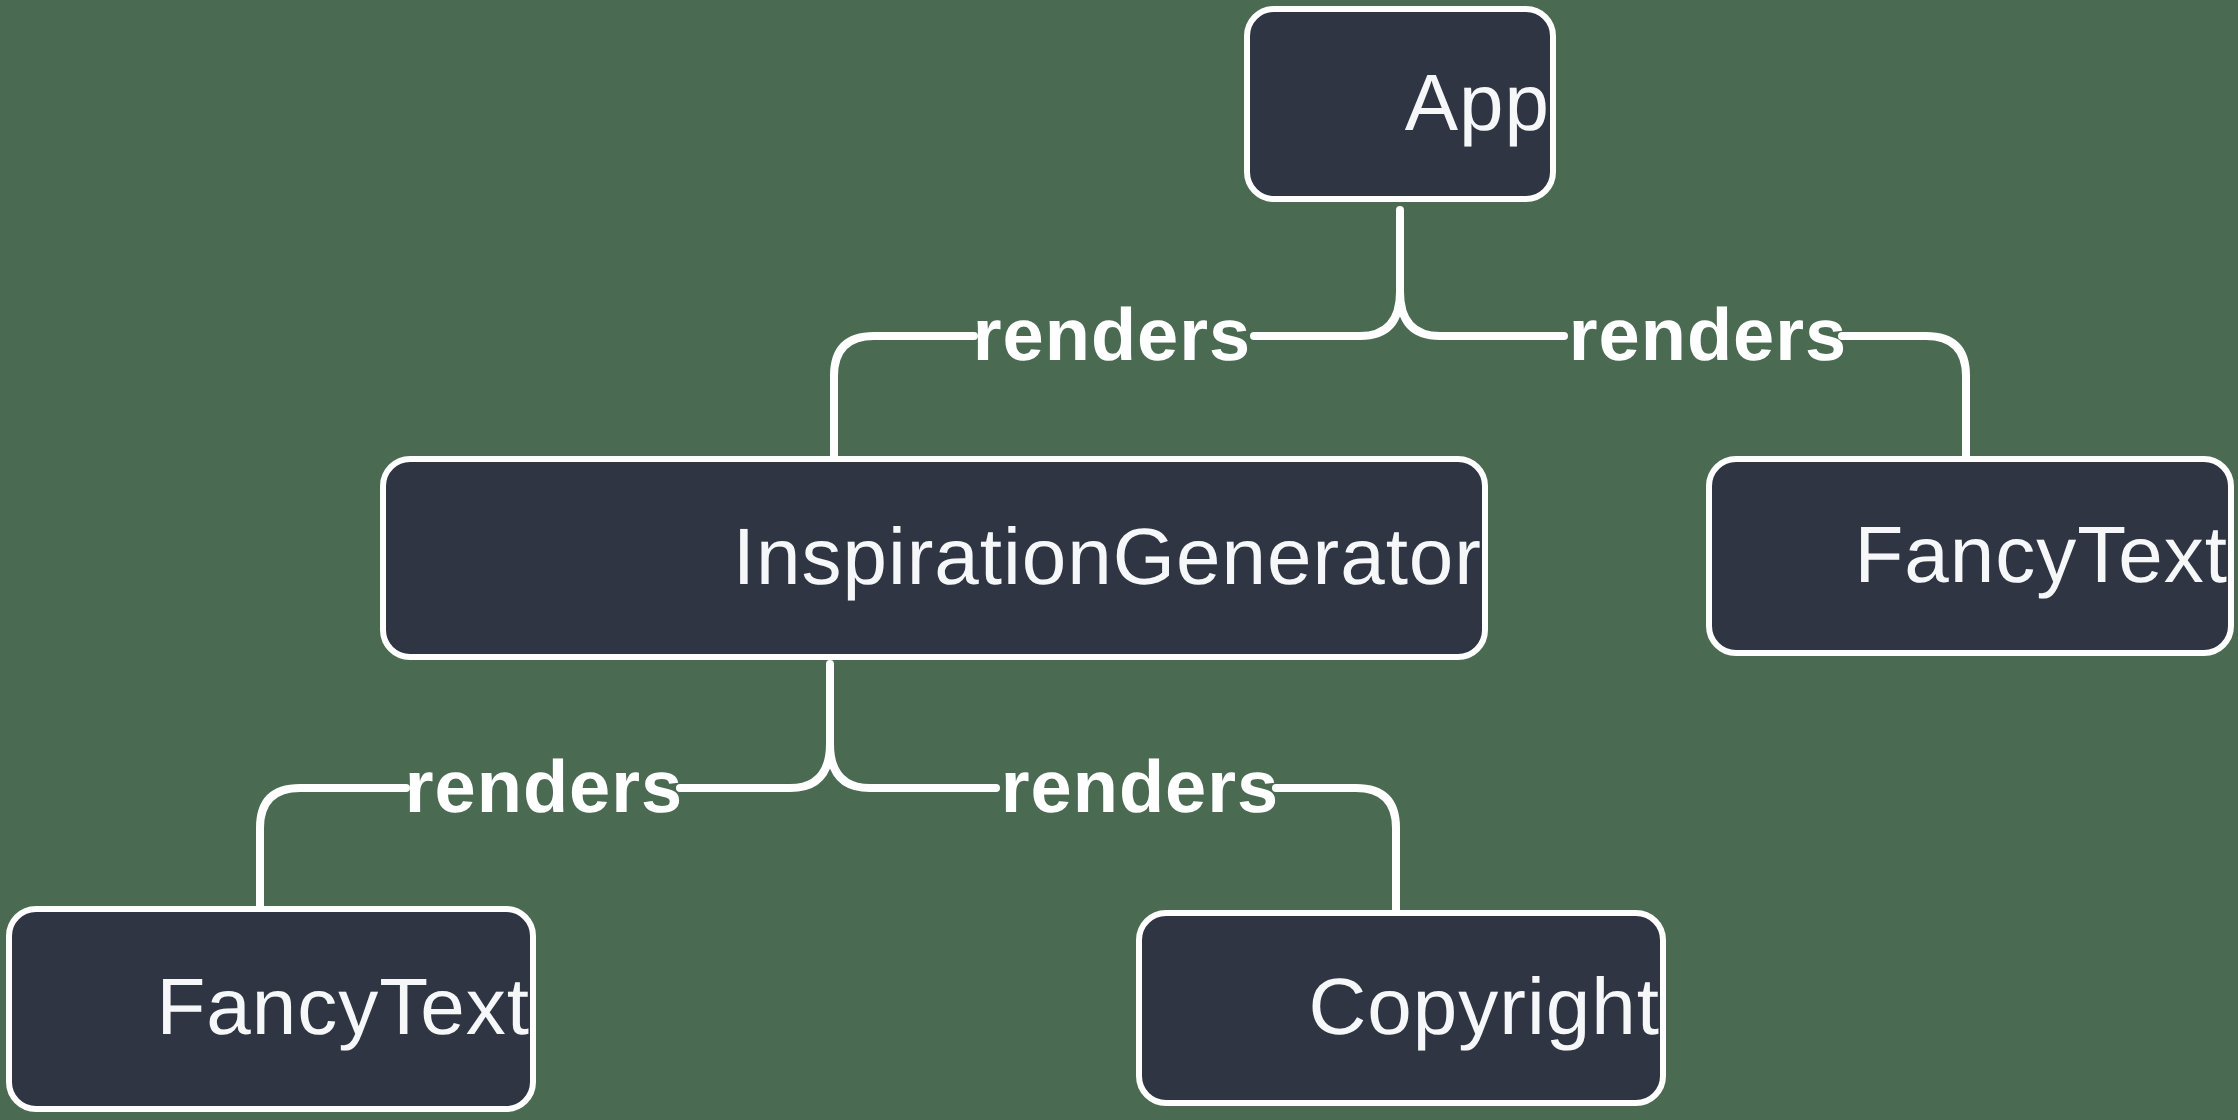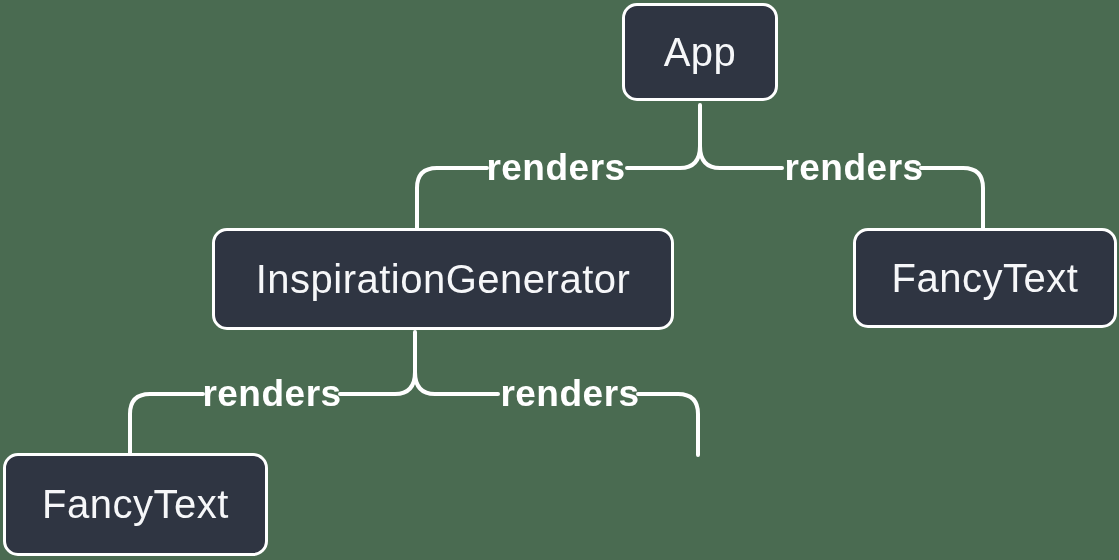--- a/index.html
+++ b/index.html
@@ -28,29 +28,29 @@
     stroke-width:4;
     stroke-linecap:round;
     stroke-linejoin:round;
   }
   .node{
     position:absolute;
     box-sizing:border-box;
     background:var(--node-fill);
     border:3px solid var(--node-border);
     border-radius:15px;
-    display:flex;align-items:center;justify-content:center;
+    display:flex;align-items:center;justify-content:flex-end;
     color:var(--node-text);
     font-size:40px;
     font-weight:400;
     letter-spacing:0.5px;
     white-space:nowrap;
   }
   .node-app{left:622px;top:3px;width:156px;height:98px;}
-  .node-inspiration-generator{left:212px;top:228px;width:462px;height:102px;}
+  .node-inspiration-generator{left:190px;top:228px;width:554px;height:102px;}
   .node-fancy-text-top{left:853px;top:228px;width:264px;height:100px;}
   .node-fancy-text-bottom{left:3px;top:453px;width:265px;height:103px;}
   .node-copyright{left:568px;top:455px;width:265px;height:98px;}
   .edge-label{
     position:absolute;
     transform:translate(-50%,-50%);
     color:var(--edge-label-text);
     font-size:37px;
     font-weight:700;
     letter-spacing:0.5px;
@@ -82,19 +82,22 @@
   </div>
 
   <div class="node node-fancy-text-top">
     <span>FancyText</span>
   </div>
 
   <div class="node node-fancy-text-bottom">
     <span>FancyText</span>
   </div>
 
+  <div class="node node-copyright">
+    <span>Copyright</span>
+  </div>
 
   <div class="edge-label edge-label-app-ig">renders</div>
   <div class="edge-label edge-label-app-ft">renders</div>
   <div class="edge-label edge-label-ig-ft">renders</div>
   <div class="edge-label edge-label-ig-cr">renders</div>
 
 </div>
 
 </body></html>

